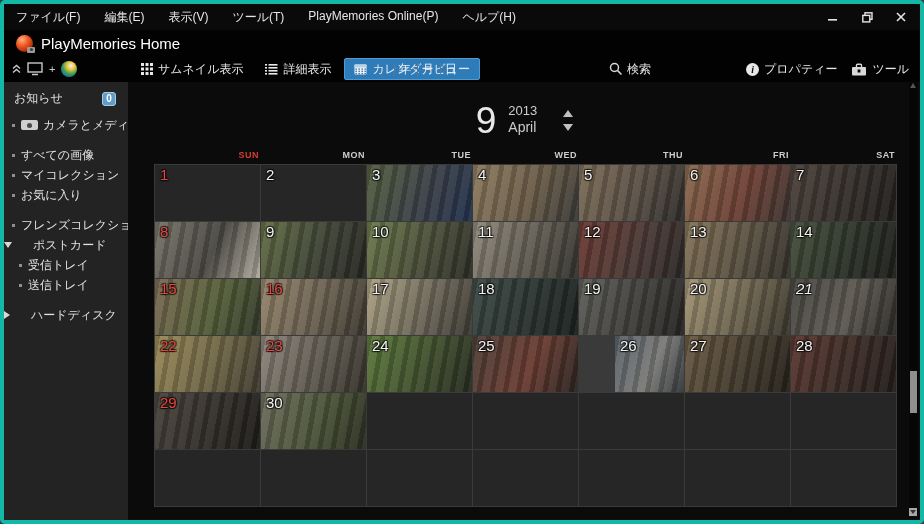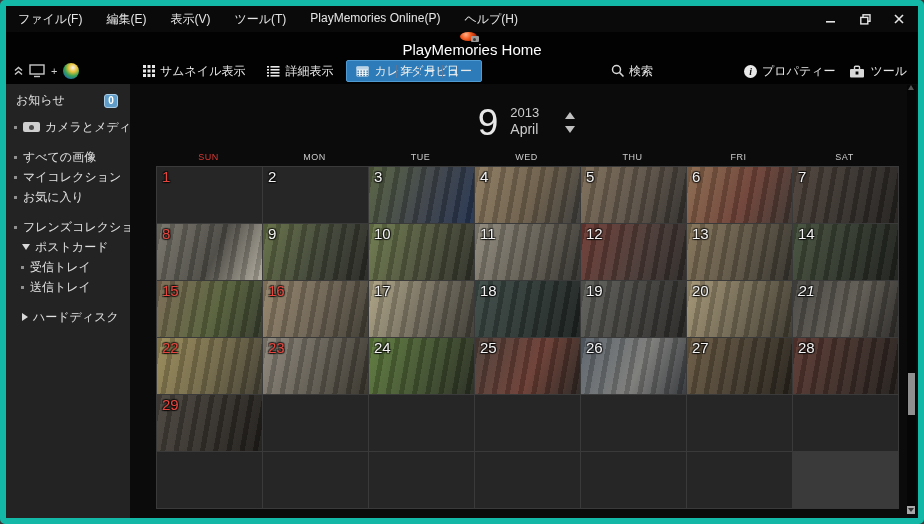--- a/index.html
+++ b/index.html
@@ -1,31 +1,31 @@
 <!DOCTYPE html>
 <html><head>
 <meta charset="utf-8">
 <style>
   * { margin:0; padding:0; box-sizing:border-box; }
   html,body { background:#3a3a3a; }
   body { font-family:"Liberation Sans","DejaVu Sans",sans-serif; }
   .window {
     position:relative; width:924px; height:524px; overflow:hidden;
-    background:#0f172a; border:6px solid #14b8a6; border-radius:5px;
+    background:#0f172a; border:4px solid #14b8a6; border-radius:5px;
   }
   
   .menubar { position:absolute; top:0; left:0; right:0; height:26px; background:#0a0a0a;
              display:flex; align-items:center; padding-left:12px; }
   .menu-items { display:flex; gap:24px; }
   .menu-item { color:#e6e6e6; font-size:12px; cursor:default; }
   .win-controls { position:absolute; right:10px; top:0; height:26px; display:flex; align-items:center; gap:16px; }
   .wc { width:18px; height:16px; display:flex; align-items:center; justify-content:center; }
   
   .titlebar { position:absolute; top:26px; left:0; right:0; height:26px; background:#020202;
-              display:flex; align-items:center; padding-left:12px;flex-direction:column; }
+              display:flex; align-items:center; padding-left:12px; }
   .logo { width:17px; height:17px; border-radius:50%; position:relative;
           background:radial-gradient(circle at 35% 28%, #ffb088 0%, #f05a20 38%, #b02c08 72%, #6e1604 100%); }
   .logo .cam { position:absolute; right:-2px; bottom:-1px; width:8px; height:6px; background:#9a9a9a;
                border-radius:1px; }
   .logo .cam::after { content:""; position:absolute; left:2.5px; top:1.5px; width:3px; height:3px;
                       border-radius:50%; background:#3a3a3a; }
   .app-title { color:#ffffff; font-size:15px; margin-left:8px; }
   
   .toolbar { position:absolute; top:52px; left:0; right:0; height:26px; background:#020202; }
   .tb-left { position:absolute; left:8px; top:0; height:26px; display:flex; align-items:center; gap:6px; }
@@ -51,21 +51,21 @@
   .notice-row { display:flex; align-items:center; justify-content:space-between;
                 padding:8px 12px 4px 10px; }
   .notice-label { color:#e0e0e0; font-size:12px; }
   .badge { min-width:14px; height:14px; border-radius:3px; background:#5f9cc8; border:1px solid #a9cce6;
            color:#ffffff; font-size:10px; font-weight:bold; display:flex; align-items:center;
            justify-content:center; padding:0 2px; }
   .side-items { margin-top:4px; }
   .side-item { display:flex; align-items:center; height:20px; padding-left:8px; cursor:default; }
   .side-item.gap { margin-top:10px; }
   .side-item.indent { padding-left:15px;font-family:Liberation Mono, monospace; }
-  .side-item.tri { padding-left:16px; }
+  .side-item.tri { padding-left:0;gap:16px; }
   .bullet-square { width:3px; height:3px; background:#909090; margin-right:6px; flex:none; }
   .bullet-down { width:0; height:0; border-left:4px solid transparent; border-right:4px solid transparent;
                  border-top:6px solid #d8d8d8; margin-right:5px; flex:none; }
   .bullet-right { width:0; height:0; border-top:4px solid transparent; border-bottom:4px solid transparent;
                   border-left:6px solid #d8d8d8; margin-right:5px; flex:none; }
   .side-label { color:#e2e2e2; font-size:12px; white-space:nowrap; }
   .cam-icon { width:17px; height:10px; background:#cfcfcf; border-radius:2px; position:relative;
               margin-right:5px; flex:none; }
   .cam-icon::after { content:""; position:absolute; left:6px; top:2.5px; width:5px; height:5px;
                      border-radius:50%; background:#4a4a4a; }
@@ -77,21 +77,21 @@
   .ym { display:flex; flex-direction:column; line-height:1.15; }
   .ym .yr { color:#cccccc; font-size:13px; }
   .ym .mn { color:#cccccc; font-size:14px; }
   .spinner { display:flex; flex-direction:column; gap:7px; margin-left:14px; }
   .sp-up { width:0; height:0; border-left:5px solid transparent; border-right:5px solid transparent;
            border-bottom:7px solid #c0c0c0; cursor:pointer; }
   .sp-dn { width:0; height:0; border-left:5px solid transparent; border-right:5px solid transparent;
            border-top:7px solid #c0c0c0; cursor:pointer; }
   .weekdays { position:absolute; top:68px; left:26px; width:741px; display:grid;
               grid-template-columns:repeat(7,105px); gap:1px; }
-  .wday { text-align:center; color:#cccccc; font-size:9px; font-weight:normal; letter-spacing:.5px; }
+  .wday { text-align:right; color:#cccccc; font-size:9px; font-weight:bold; letter-spacing:.5px; }
   .wday.red { color:#d93a35; }
   .grid { position:absolute; top:82px; left:26px; width:743px; display:grid;
           grid-template-columns:repeat(7,105px); grid-auto-rows:56px; gap:1px;
           background:#3a3a3a; border:1px solid #3a3a3a; }
   .cell { position:relative; background:#262626; }
   .dnum { position:absolute; top:1px; left:5px; font-size:15px; color:#f2f2f2;
           text-shadow:-1px -1px 1px rgba(0,0,0,.65), 1px -1px 1px rgba(0,0,0,.65),
                       -1px 1px 1px rgba(0,0,0,.65), 1px 1px 1px rgba(0,0,0,.65); }
   .dnum.red { color:#e8453e; }
   
@@ -386,31 +386,34 @@
         </div>
         <div class="cell" style="background-image: repeating-linear-gradient(100deg, rgba(0, 0, 0, 0.16) 0px, rgba(0, 0, 0, 0.16) 5px, rgba(255, 255, 255, 0.04) 5px, rgba(255, 255, 255, 0.04) 13px), linear-gradient(115deg, rgb(140, 133, 122) 0%, rgb(95, 90, 80) 55%, rgb(52, 49, 41) 100%); text-align: center;">
           <span class="dnum red">23</span>
         </div>
         <div class="cell" style="background-image: repeating-linear-gradient(100deg, rgba(0, 0, 0, 0.16) 0px, rgba(0, 0, 0, 0.16) 5px, rgba(255, 255, 255, 0.04) 5px, rgba(255, 255, 255, 0.04) 13px), linear-gradient(115deg, rgb(93, 122, 60) 0%, rgb(65, 81, 47) 55%, rgb(39, 43, 32) 100%);">
           <span class="dnum">24</span>
         </div>
         <div class="cell" style="background-image: repeating-linear-gradient(100deg, rgba(0, 0, 0, 0.16) 0px, rgba(0, 0, 0, 0.16) 5px, rgba(255, 255, 255, 0.04) 5px, rgba(255, 255, 255, 0.04) 13px), linear-gradient(115deg, rgb(77, 63, 56) 0%, rgb(107, 61, 51) 55%, rgb(42, 36, 33) 100%);">
           <span class="dnum">25</span>
         </div>
-        <div class="cell" style="background-image: repeating-linear-gradient(100deg, rgba(0, 0, 0, 0.16) 0px, rgba(0, 0, 0, 0.16) 5px, rgba(255, 255, 255, 0.04) 5px, rgba(255, 255, 255, 0.04) 13px), linear-gradient(115deg, rgb(90, 98, 107) 0%, rgb(123, 123, 120) 55%, rgb(51, 54, 58) 100%);">
+        <div class="cell" style="background-image: repeating-linear-gradient(100deg, rgba(0, 0, 0, 0.16) 0px, rgba(0, 0, 0, 0.16) 5px, rgba(255, 255, 255, 0.04) 5px, rgba(255, 255, 255, 0.04) 13px), linear-gradient(115deg, rgb(90, 98, 107) 0%, rgb(123, 123, 120) 55%, rgb(51, 54, 58) 100%); margin-left: 36px;">
           <span class="dnum">26</span>
         </div>
         <div class="cell" style="background-image: repeating-linear-gradient(100deg, rgba(0, 0, 0, 0.16) 0px, rgba(0, 0, 0, 0.16) 5px, rgba(255, 255, 255, 0.04) 5px, rgba(255, 255, 255, 0.04) 13px), linear-gradient(115deg, rgb(107, 91, 67) 0%, rgb(69, 60, 47) 55%, rgb(36, 32, 25) 100%);">
           <span class="dnum">27</span>
         </div>
         <div class="cell" style="background-image: repeating-linear-gradient(100deg, rgba(0, 0, 0, 0.16) 0px, rgba(0, 0, 0, 0.16) 5px, rgba(255, 255, 255, 0.04) 5px, rgba(255, 255, 255, 0.04) 13px), linear-gradient(115deg, rgb(92, 56, 49) 0%, rgb(60, 44, 39) 55%, rgb(33, 29, 26) 100%);">
           <span class="dnum">28</span>
         </div>
         <div class="cell" style="background-image: repeating-linear-gradient(100deg, rgba(0, 0, 0, 0.16) 0px, rgba(0, 0, 0, 0.16) 5px, rgba(255, 255, 255, 0.04) 5px, rgba(255, 255, 255, 0.04) 13px), linear-gradient(115deg, rgb(74, 68, 61) 0%, rgb(51, 47, 42) 55%, rgb(29, 27, 24) 100%);">
           <span class="dnum red">29</span>
+        </div>
+        <div class="cell" style="background-image: repeating-linear-gradient(100deg, rgba(0, 0, 0, 0.16) 0px, rgba(0, 0, 0, 0.16) 5px, rgba(255, 255, 255, 0.04) 5px, rgba(255, 255, 255, 0.04) 13px), linear-gradient(115deg, rgb(109, 109, 92) 0%, rgb(75, 84, 56) 55%, rgb(43, 45, 34) 100%);">
+          <span class="dnum">30</span>
         </div>
         <div class="cell"></div>
         <div class="cell"></div>
         <div class="cell"></div>
         <div class="cell"></div>
         <div class="cell"></div>
         <div class="cell"></div>
         <div class="cell"></div>
         <div class="cell"></div>
         <div class="cell"></div>

